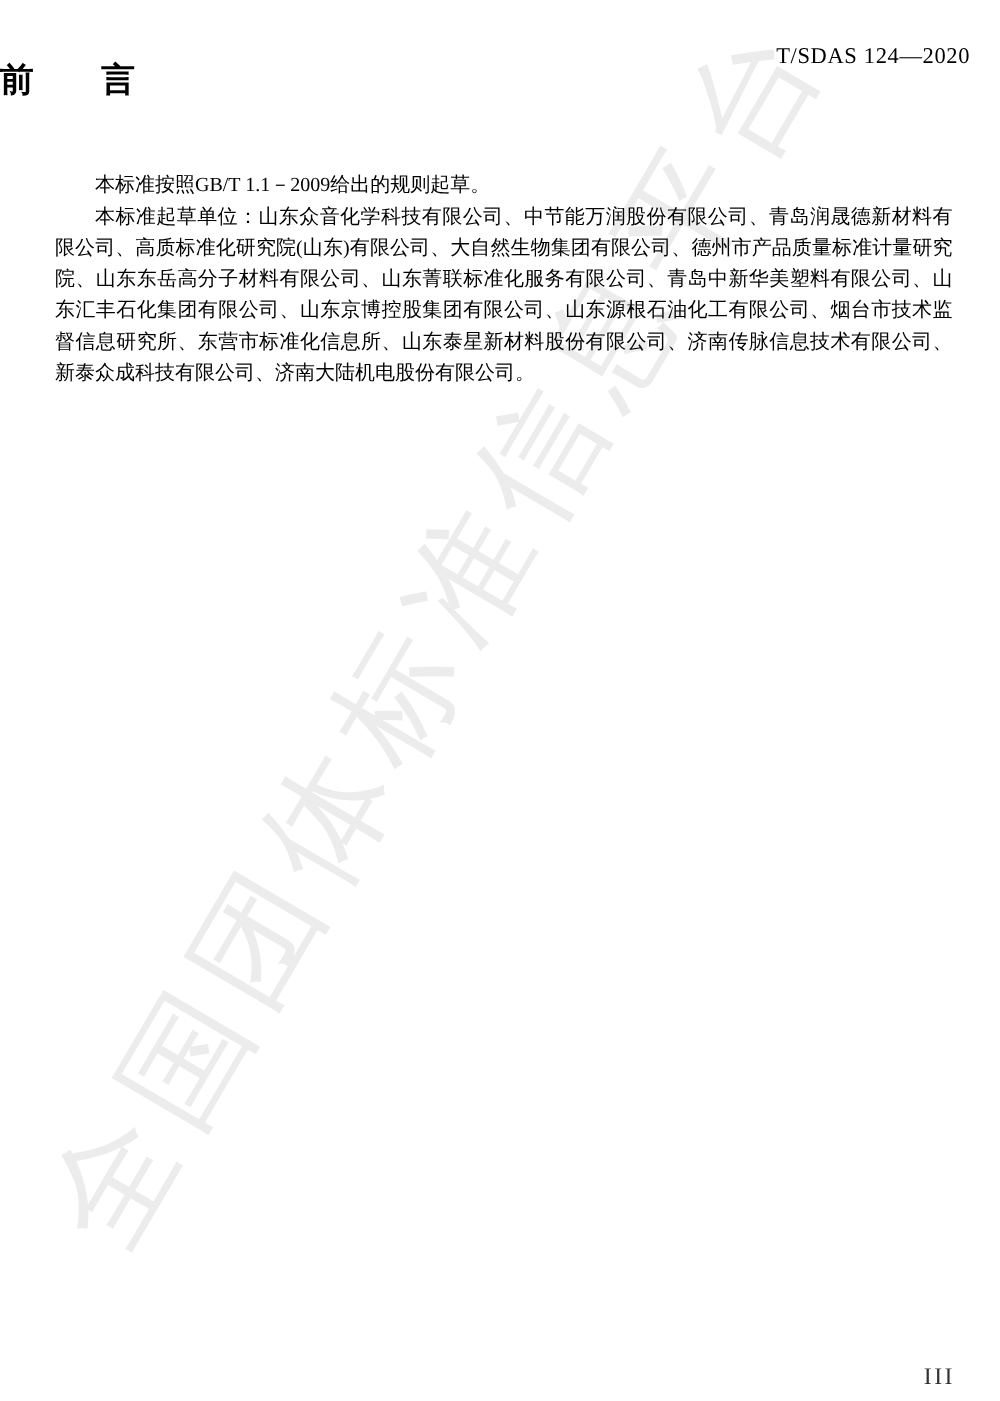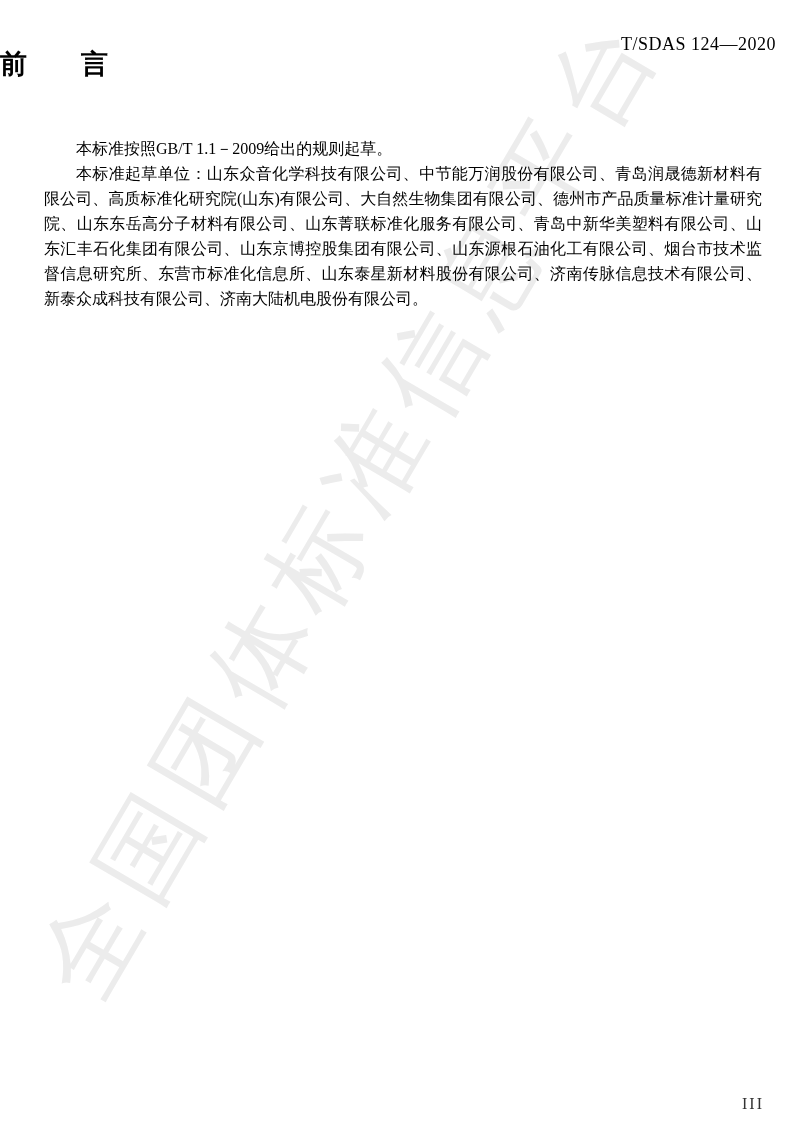--- a/index.html
+++ b/index.html
@@ -65,21 +65,21 @@
     margin: 0;
     text-indent: 2em;
   }
   .content p.drafters {
     margin-top: 11px;
   }
   .page-number {
     position: absolute;
     bottom: 8px;
     right: 36px;
-    font-size: 16px;
+    font-size: 19px;
     letter-spacing: 2px;
     color: #333333;
     z-index: 1;
   }
 </style>
 </head>
 <body>
 
 <div class="page">
 

